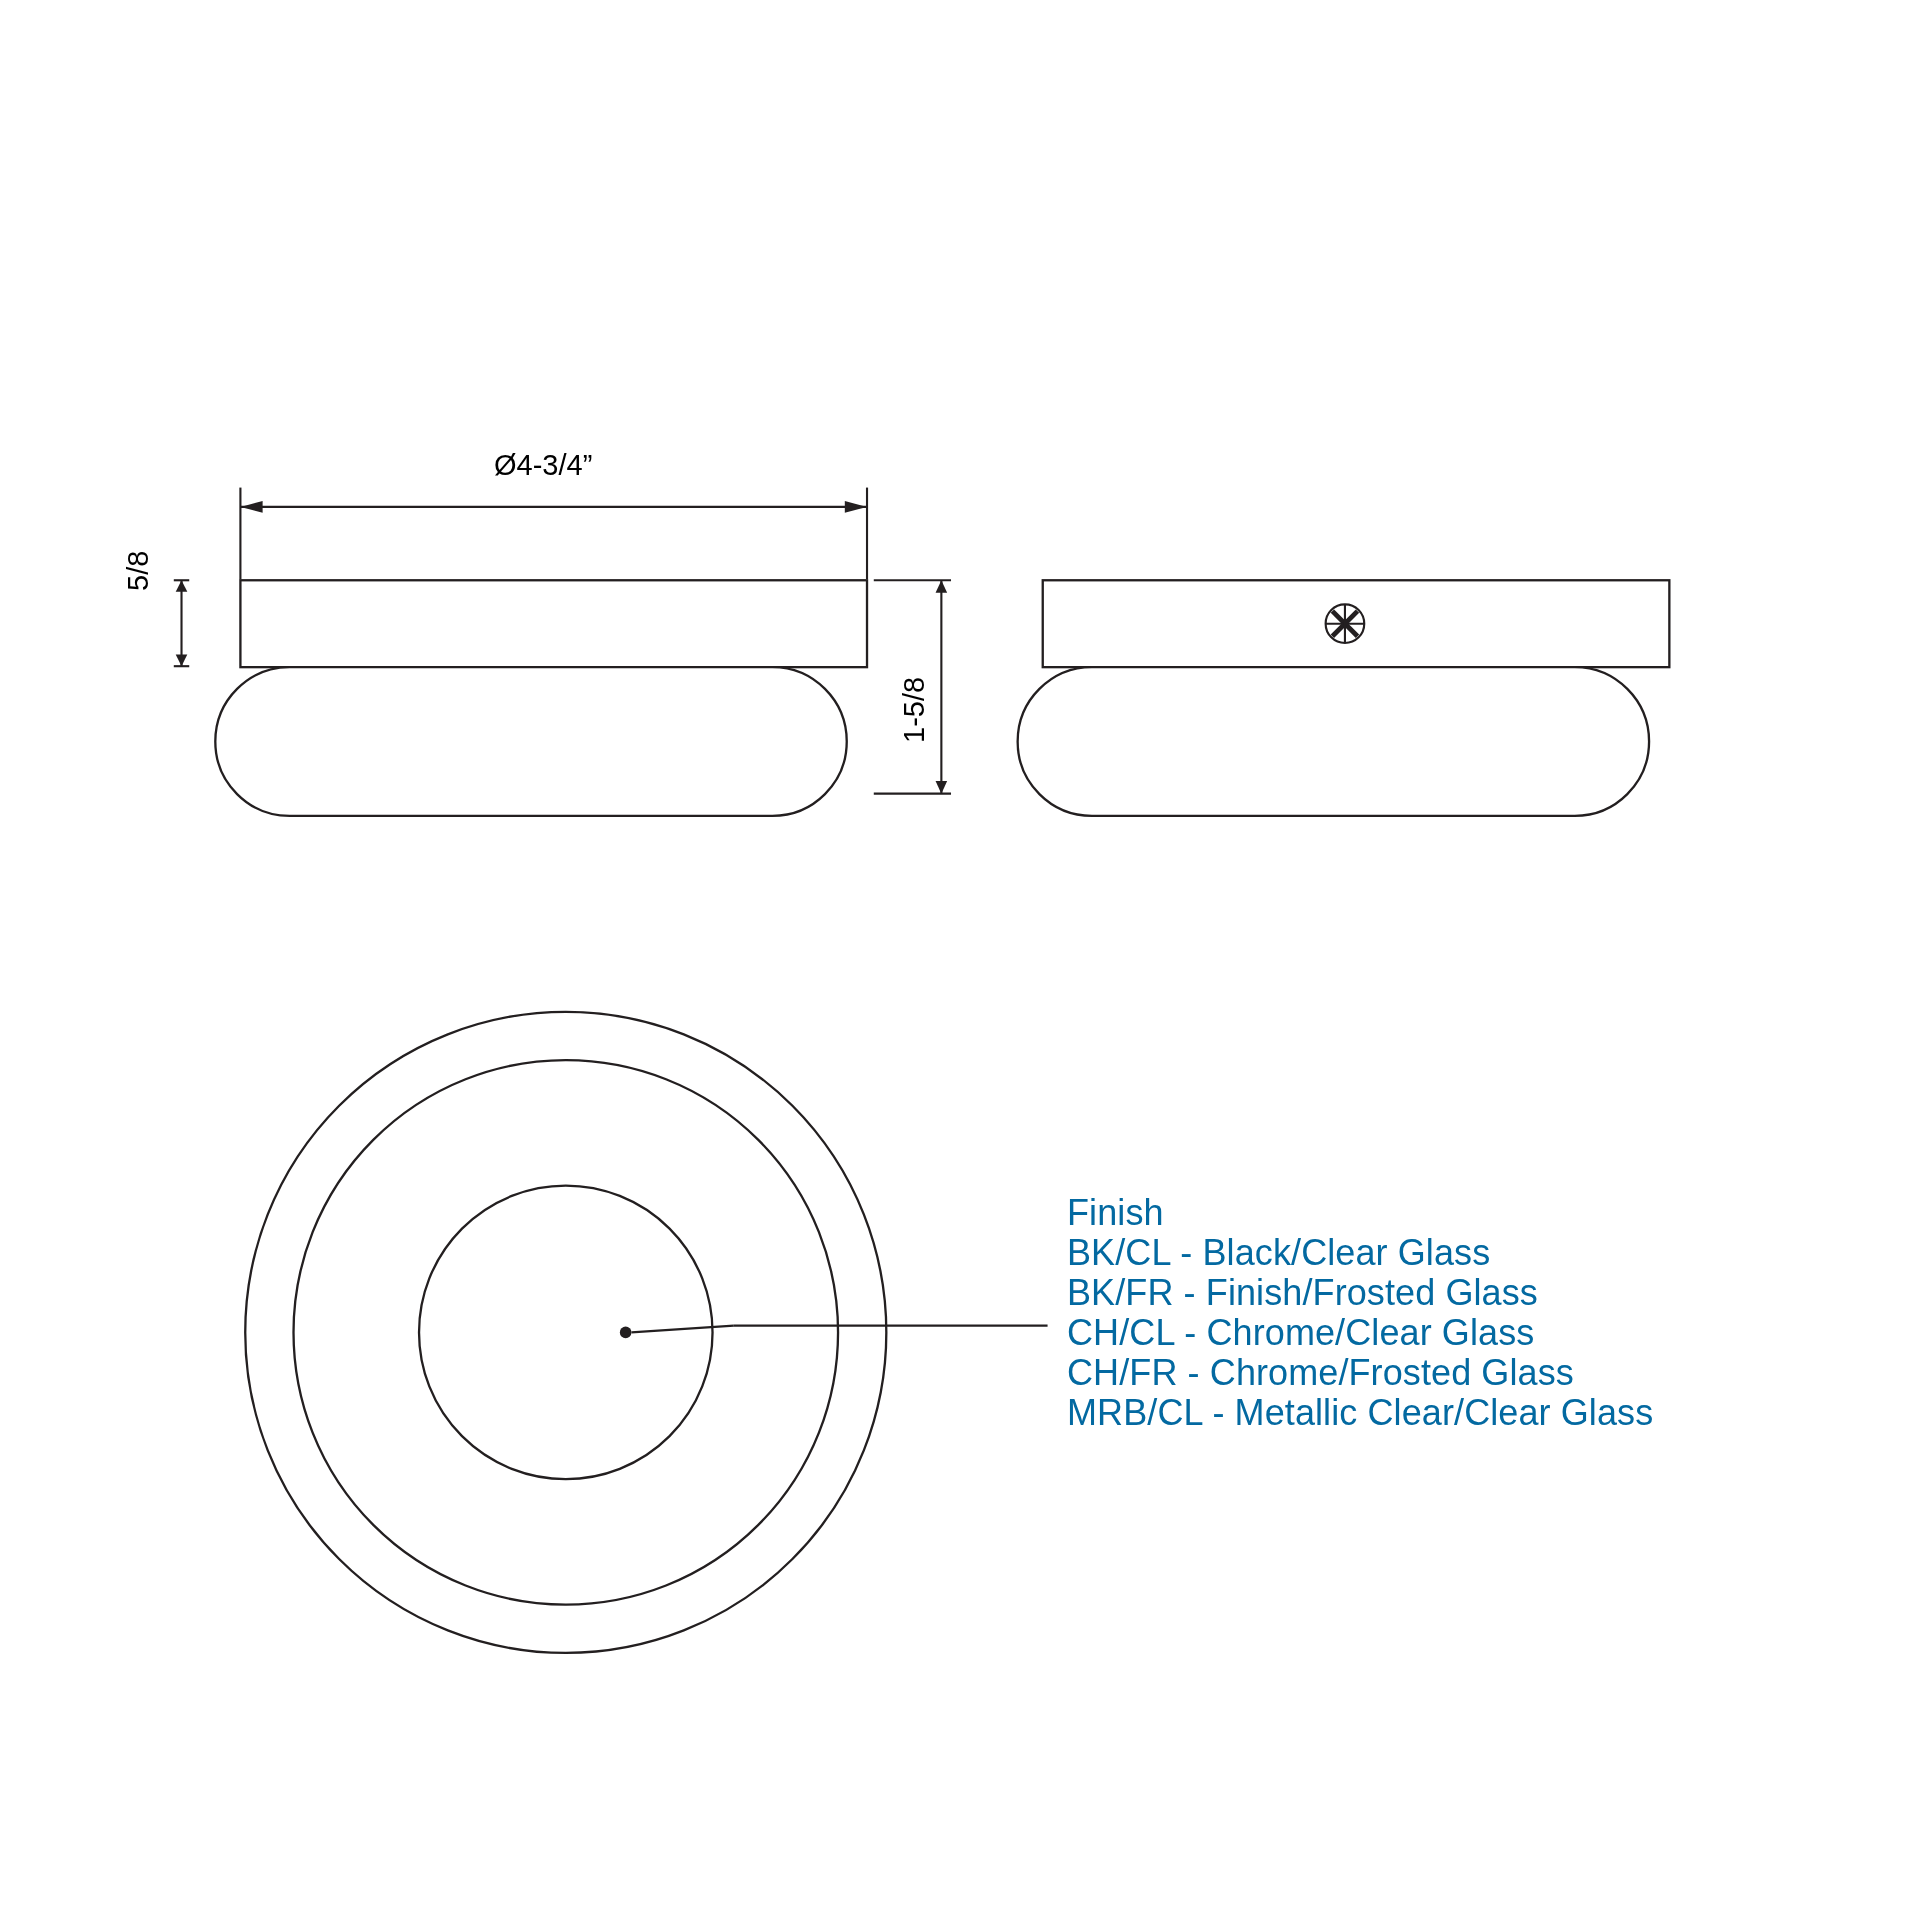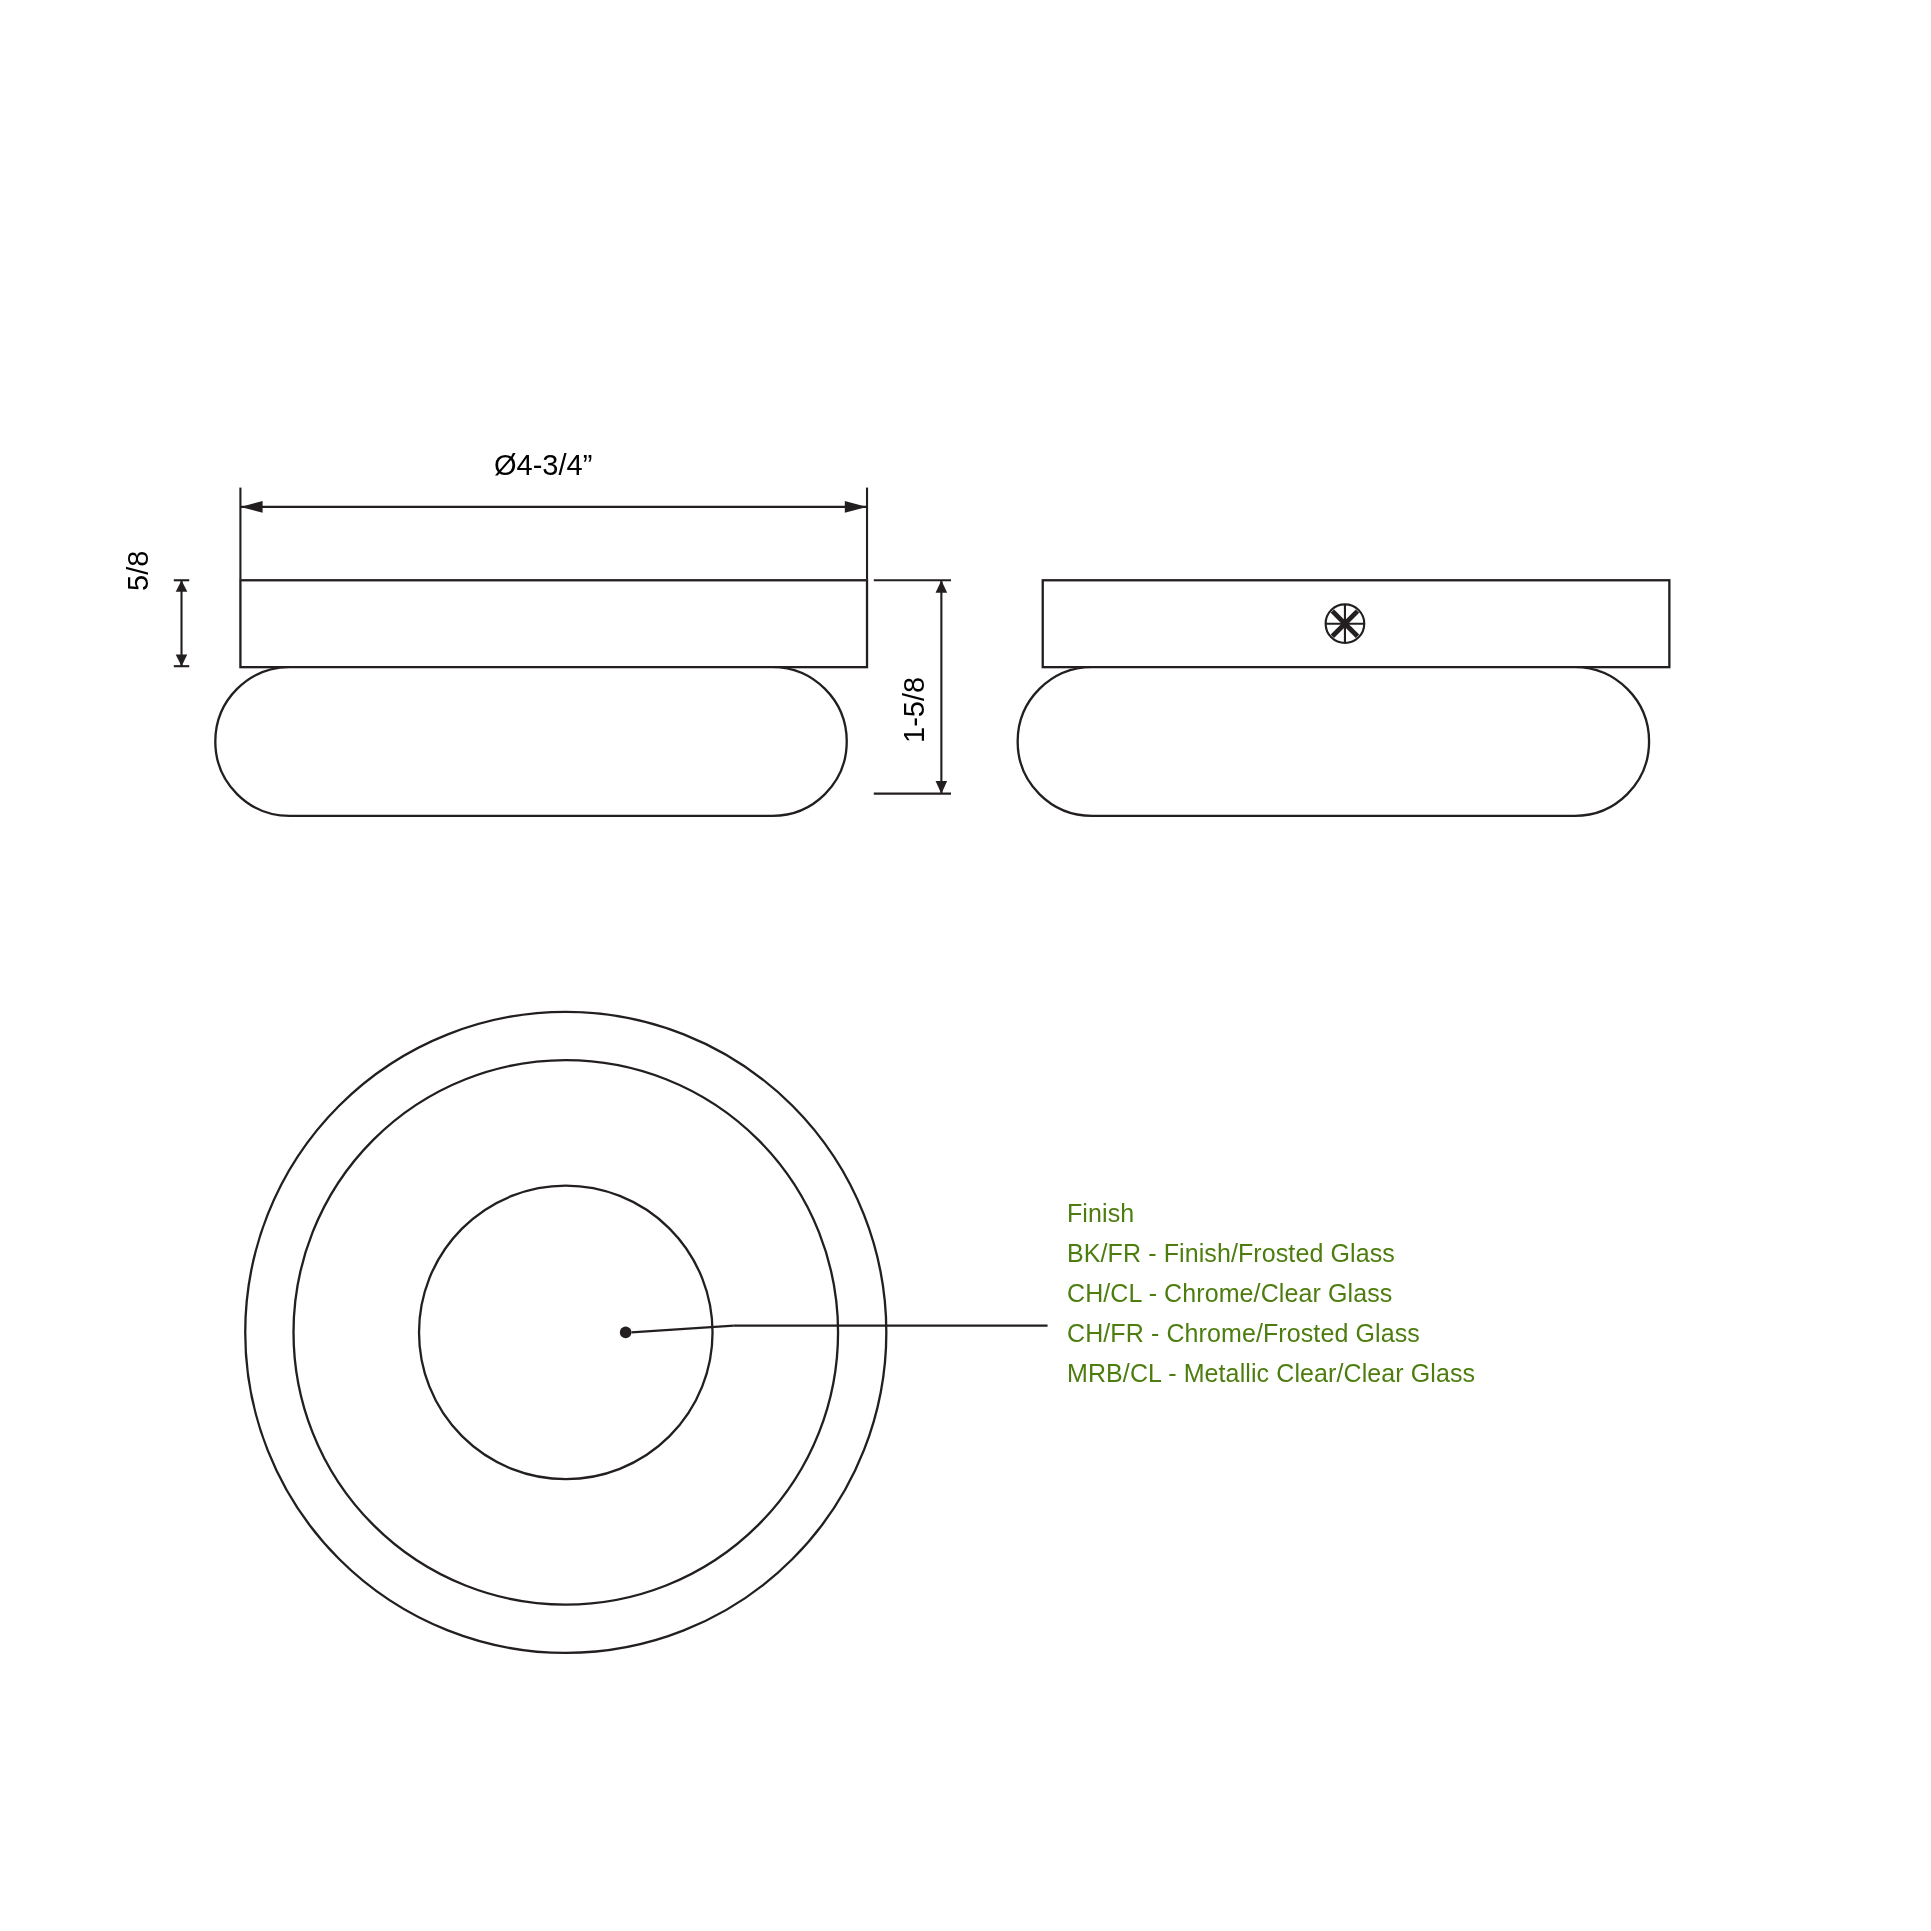--- a/index.html
+++ b/index.html
@@ -24,23 +24,23 @@
     position: absolute;
     left: 0;
     top: 0;
     width: 1931px;
     height: 1931px;
   }
   .finish-block {
     position: absolute;
     left: 1067px;
     top: 1193px;
-    font-size: 25px;
+    font-size: 36px;
     line-height: 40px;
-    color: #4d7c0f;
+    color: #0369a1;
     white-space: nowrap;
   }
   .finish-block div {
     letter-spacing: 0.1px;
   }
   .dim-label {
     position: absolute;
     font-size: 29px;
     color: #000000;
     white-space: nowrap;
@@ -131,20 +131,21 @@
   </svg>
 
   <div class="dim-label" id="dim-dia-label">Ø4-3/4”</div>
 
   <div class="dim-label" id="dim-height-label">5/8</div>
 
   <div class="dim-label" id="dim-total-label">1-5/8</div>
 
   <div class="finish-block">
     <div>Finish</div>
+    <div>BK/CL - Black/Clear Glass</div>
     <div>BK/FR - Finish/Frosted Glass</div>
     <div>CH/CL - Chrome/Clear Glass</div>
     <div>CH/FR - Chrome/Frosted Glass</div>
     <div>MRB/CL - Metallic Clear/Clear Glass</div>
   </div>
 
 </div>
 
 
 </body></html>

